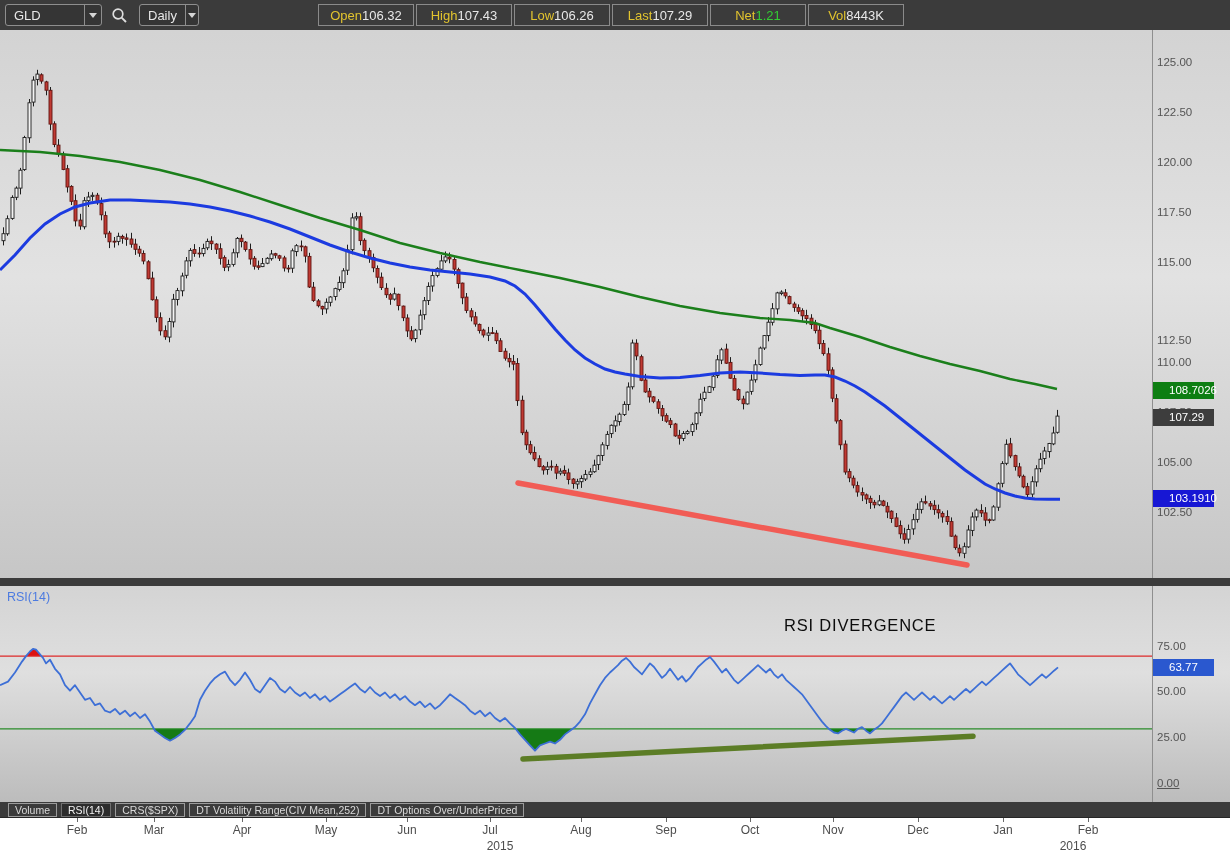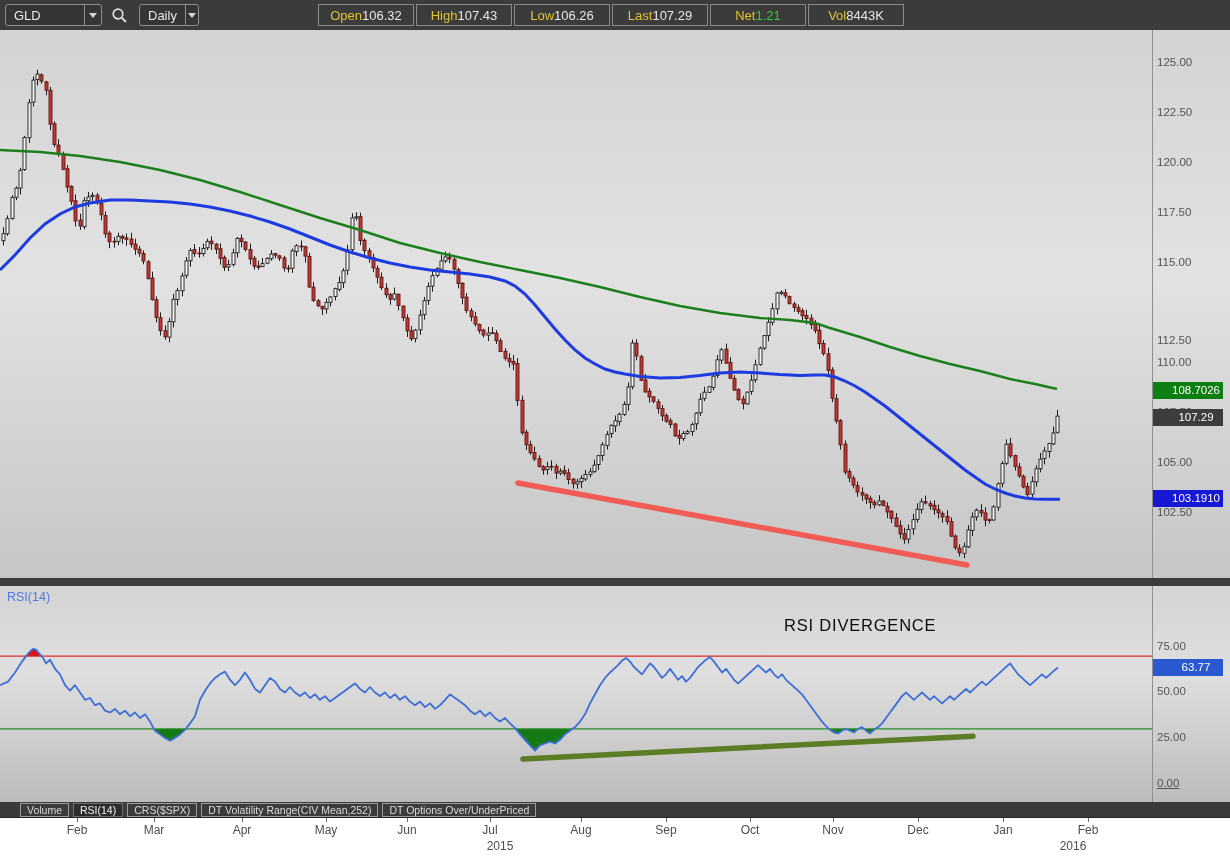--- a/index.html
+++ b/index.html
@@ -27,30 +27,30 @@
   .qbox .qv{color:#e8e8e8;}
 
   
   .main-area{position:absolute;left:0;top:30px;width:1230px;height:548px;
              background:linear-gradient(180deg,#d3d3d3 0%,#e2e2e2 45%,#c6c6c6 100%);}
   .rsi-area{position:absolute;left:0;top:586px;width:1230px;height:216px;
             background:linear-gradient(180deg,#d4d4d4 0%,#dfdfdf 40%,#bcbcbc 100%);}
   .vsep{position:absolute;left:1152px;top:0;width:1px;height:100%;background:#8f8f8f;}
   svg.chart{position:absolute;left:0;top:0;display:block;}
   .tick{position:absolute;left:1157px;font-size:11.5px;color:#545454;white-space:nowrap;}
-  .badge{position:absolute;left:1153px;width:70px;height:17px;color:#ffffff;
-         font-size:11.5px;line-height:17px;padding-left:16px;white-space:nowrap;text-align:center;}
+  .badge{position:absolute;left:1153px;width:61px;height:17px;color:#ffffff;
+         font-size:11.5px;line-height:17px;padding-left:16px;white-space:nowrap;}
   .divider{position:absolute;left:0;top:578px;width:1230px;height:8px;background:#3b3b3b;}
   .rsi-label{position:absolute;left:7px;top:4px;color:#4d7be0;font-size:12.5px;}
   .rsi-annot{position:absolute;left:784px;top:30px;color:#0d0d0d;font-size:16.5px;
              font-weight:400;letter-spacing:.8px;}
 
   
   .tabbar{position:absolute;left:0;top:802px;width:1230px;height:16px;background:#3b3b3b;
-          display:flex;align-items:center;gap:4px;padding-left:20px;
+          display:flex;align-items:center;gap:4px;padding-left:8px;
           border-bottom:1px solid #262626;}
   .tab{height:14px;border:1px solid #9b9b9b;color:#d9d9d9;font-size:10.5px;
        line-height:12px;padding:0 6px;background:#3b3b3b;white-space:nowrap;cursor:default;}
   .tab.active{background:#2c2c2c;border-color:#6f6f6f;color:#f2f2f2;}
 
   
   .datebar{position:absolute;left:0;top:818px;width:1230px;height:43px;background:#ffffff;}
   .mtick{position:absolute;top:0;width:1px;height:4px;background:#6a6a6a;}
   .mlabel{position:absolute;top:5px;transform:translateX(-50%);font-size:12px;color:#4d4d4d;}
   .ylabel{position:absolute;top:21px;transform:translateX(-50%);font-size:12px;color:#4d4d4d;}

